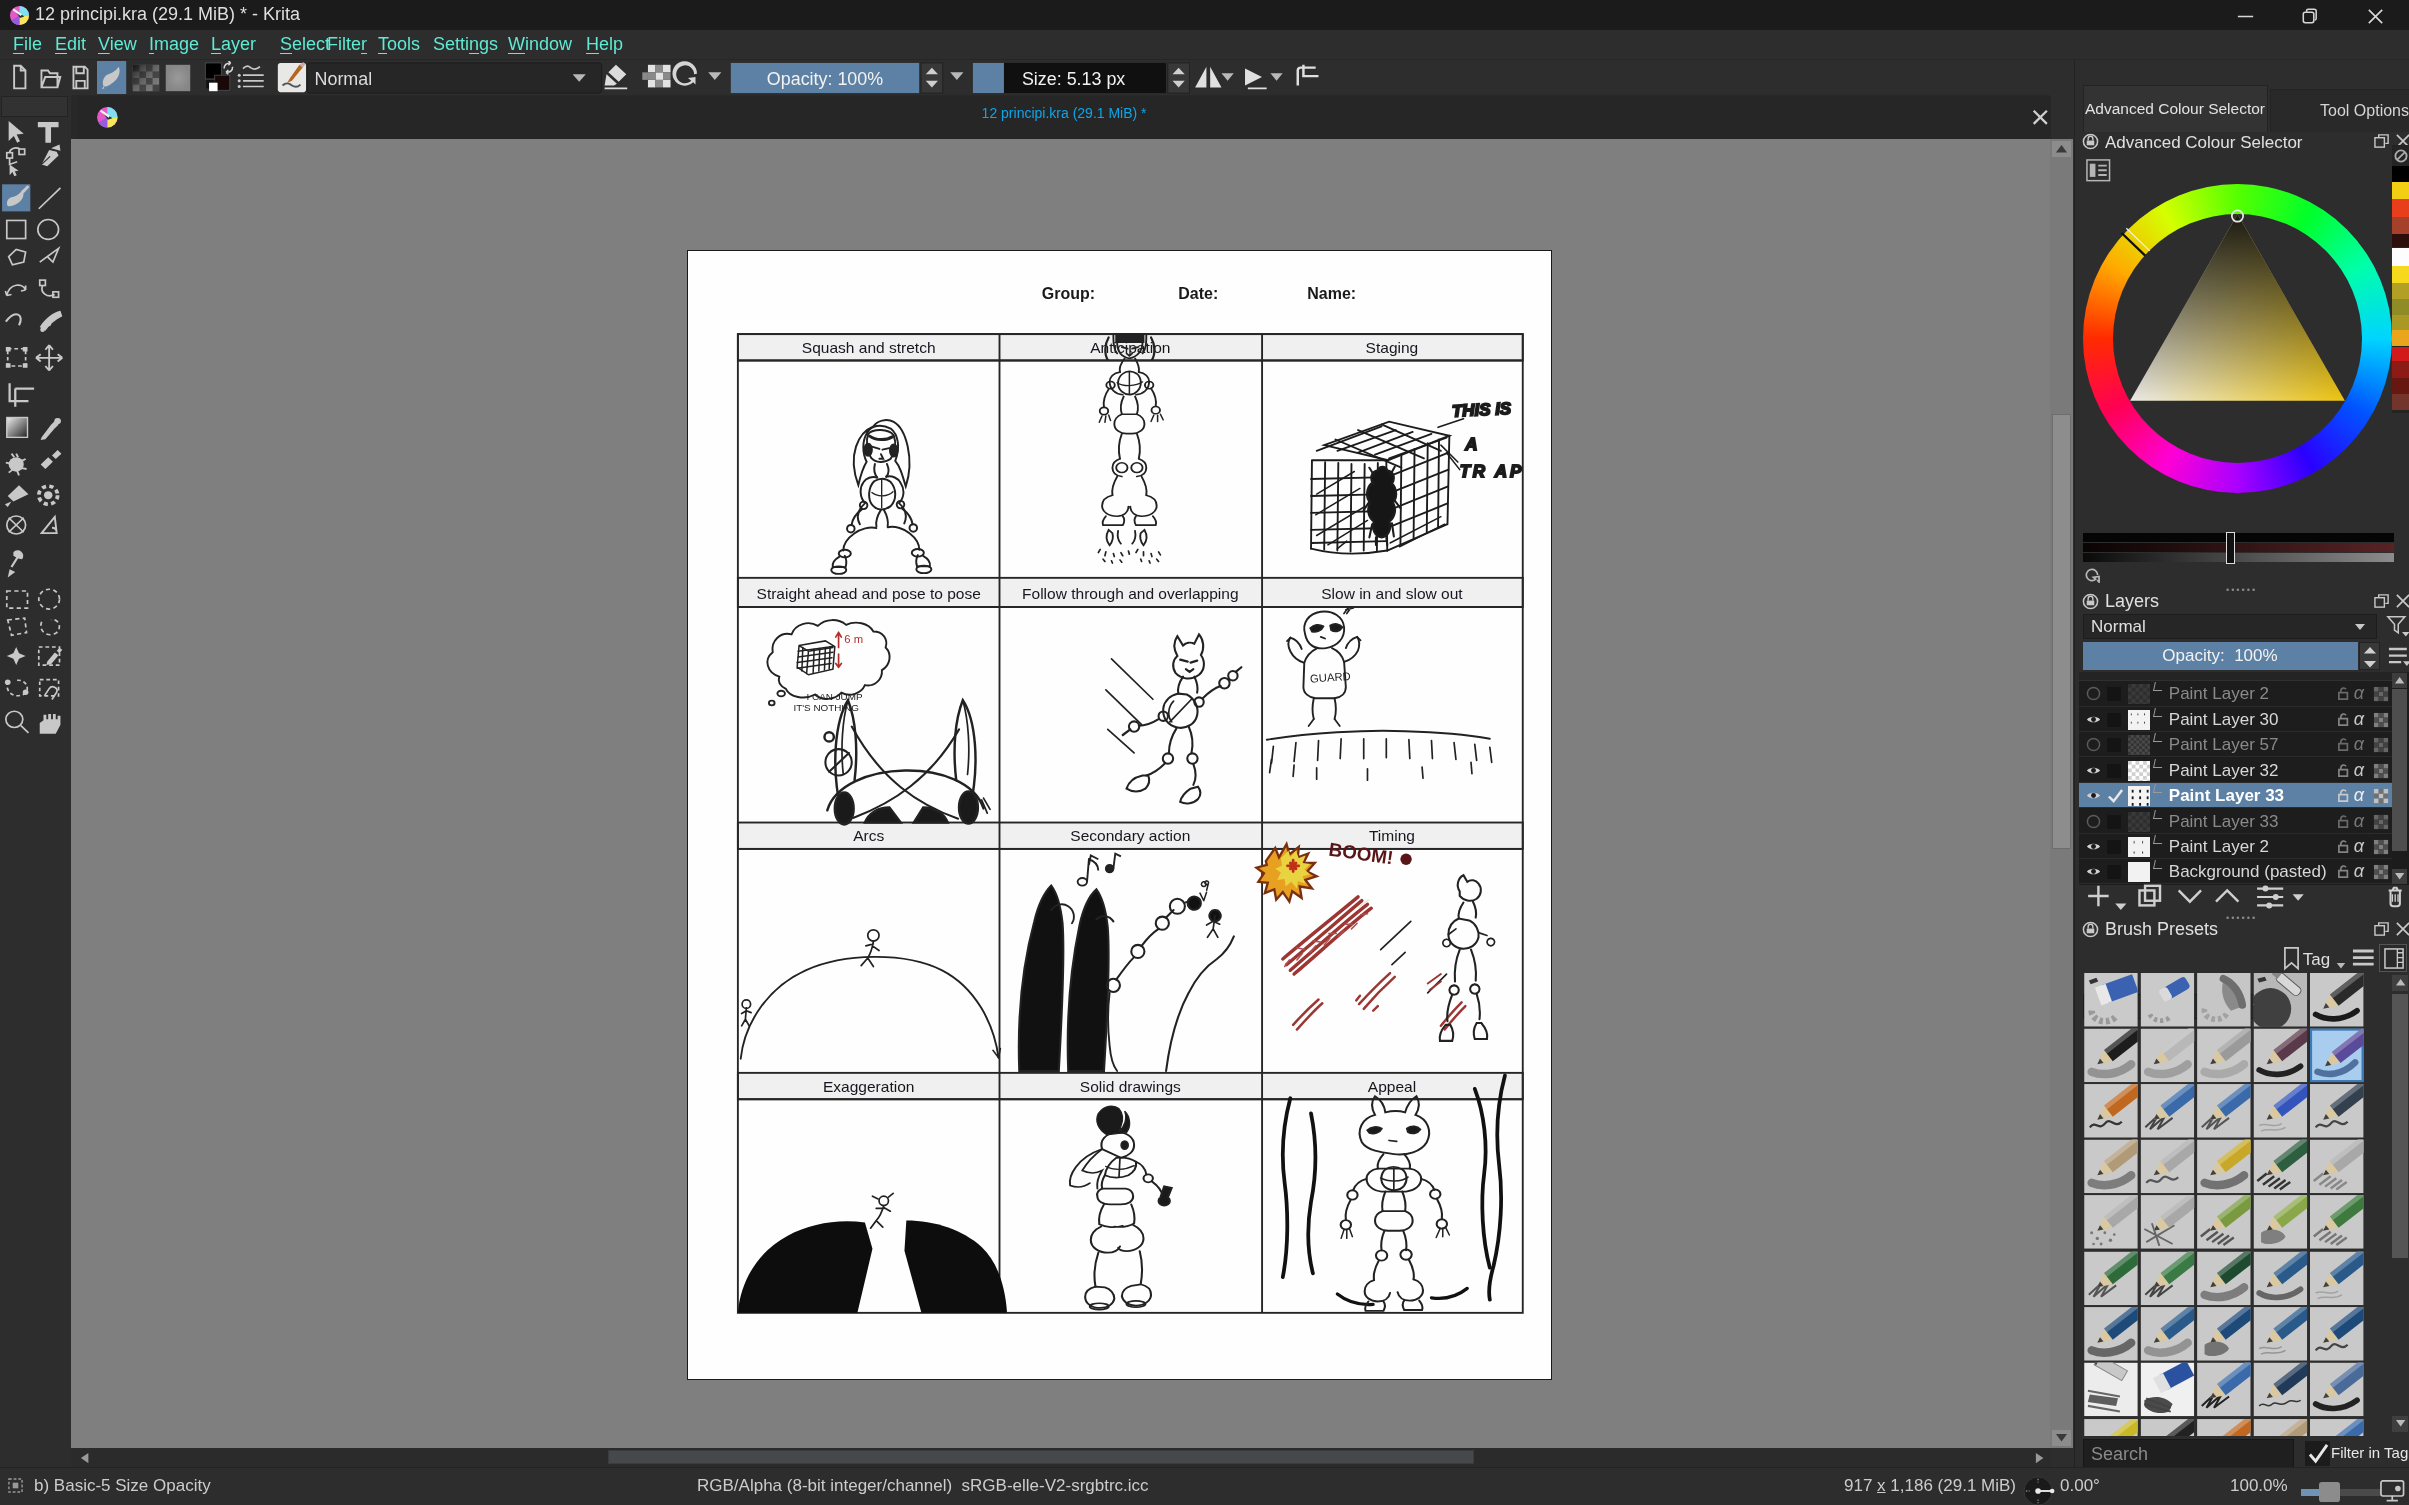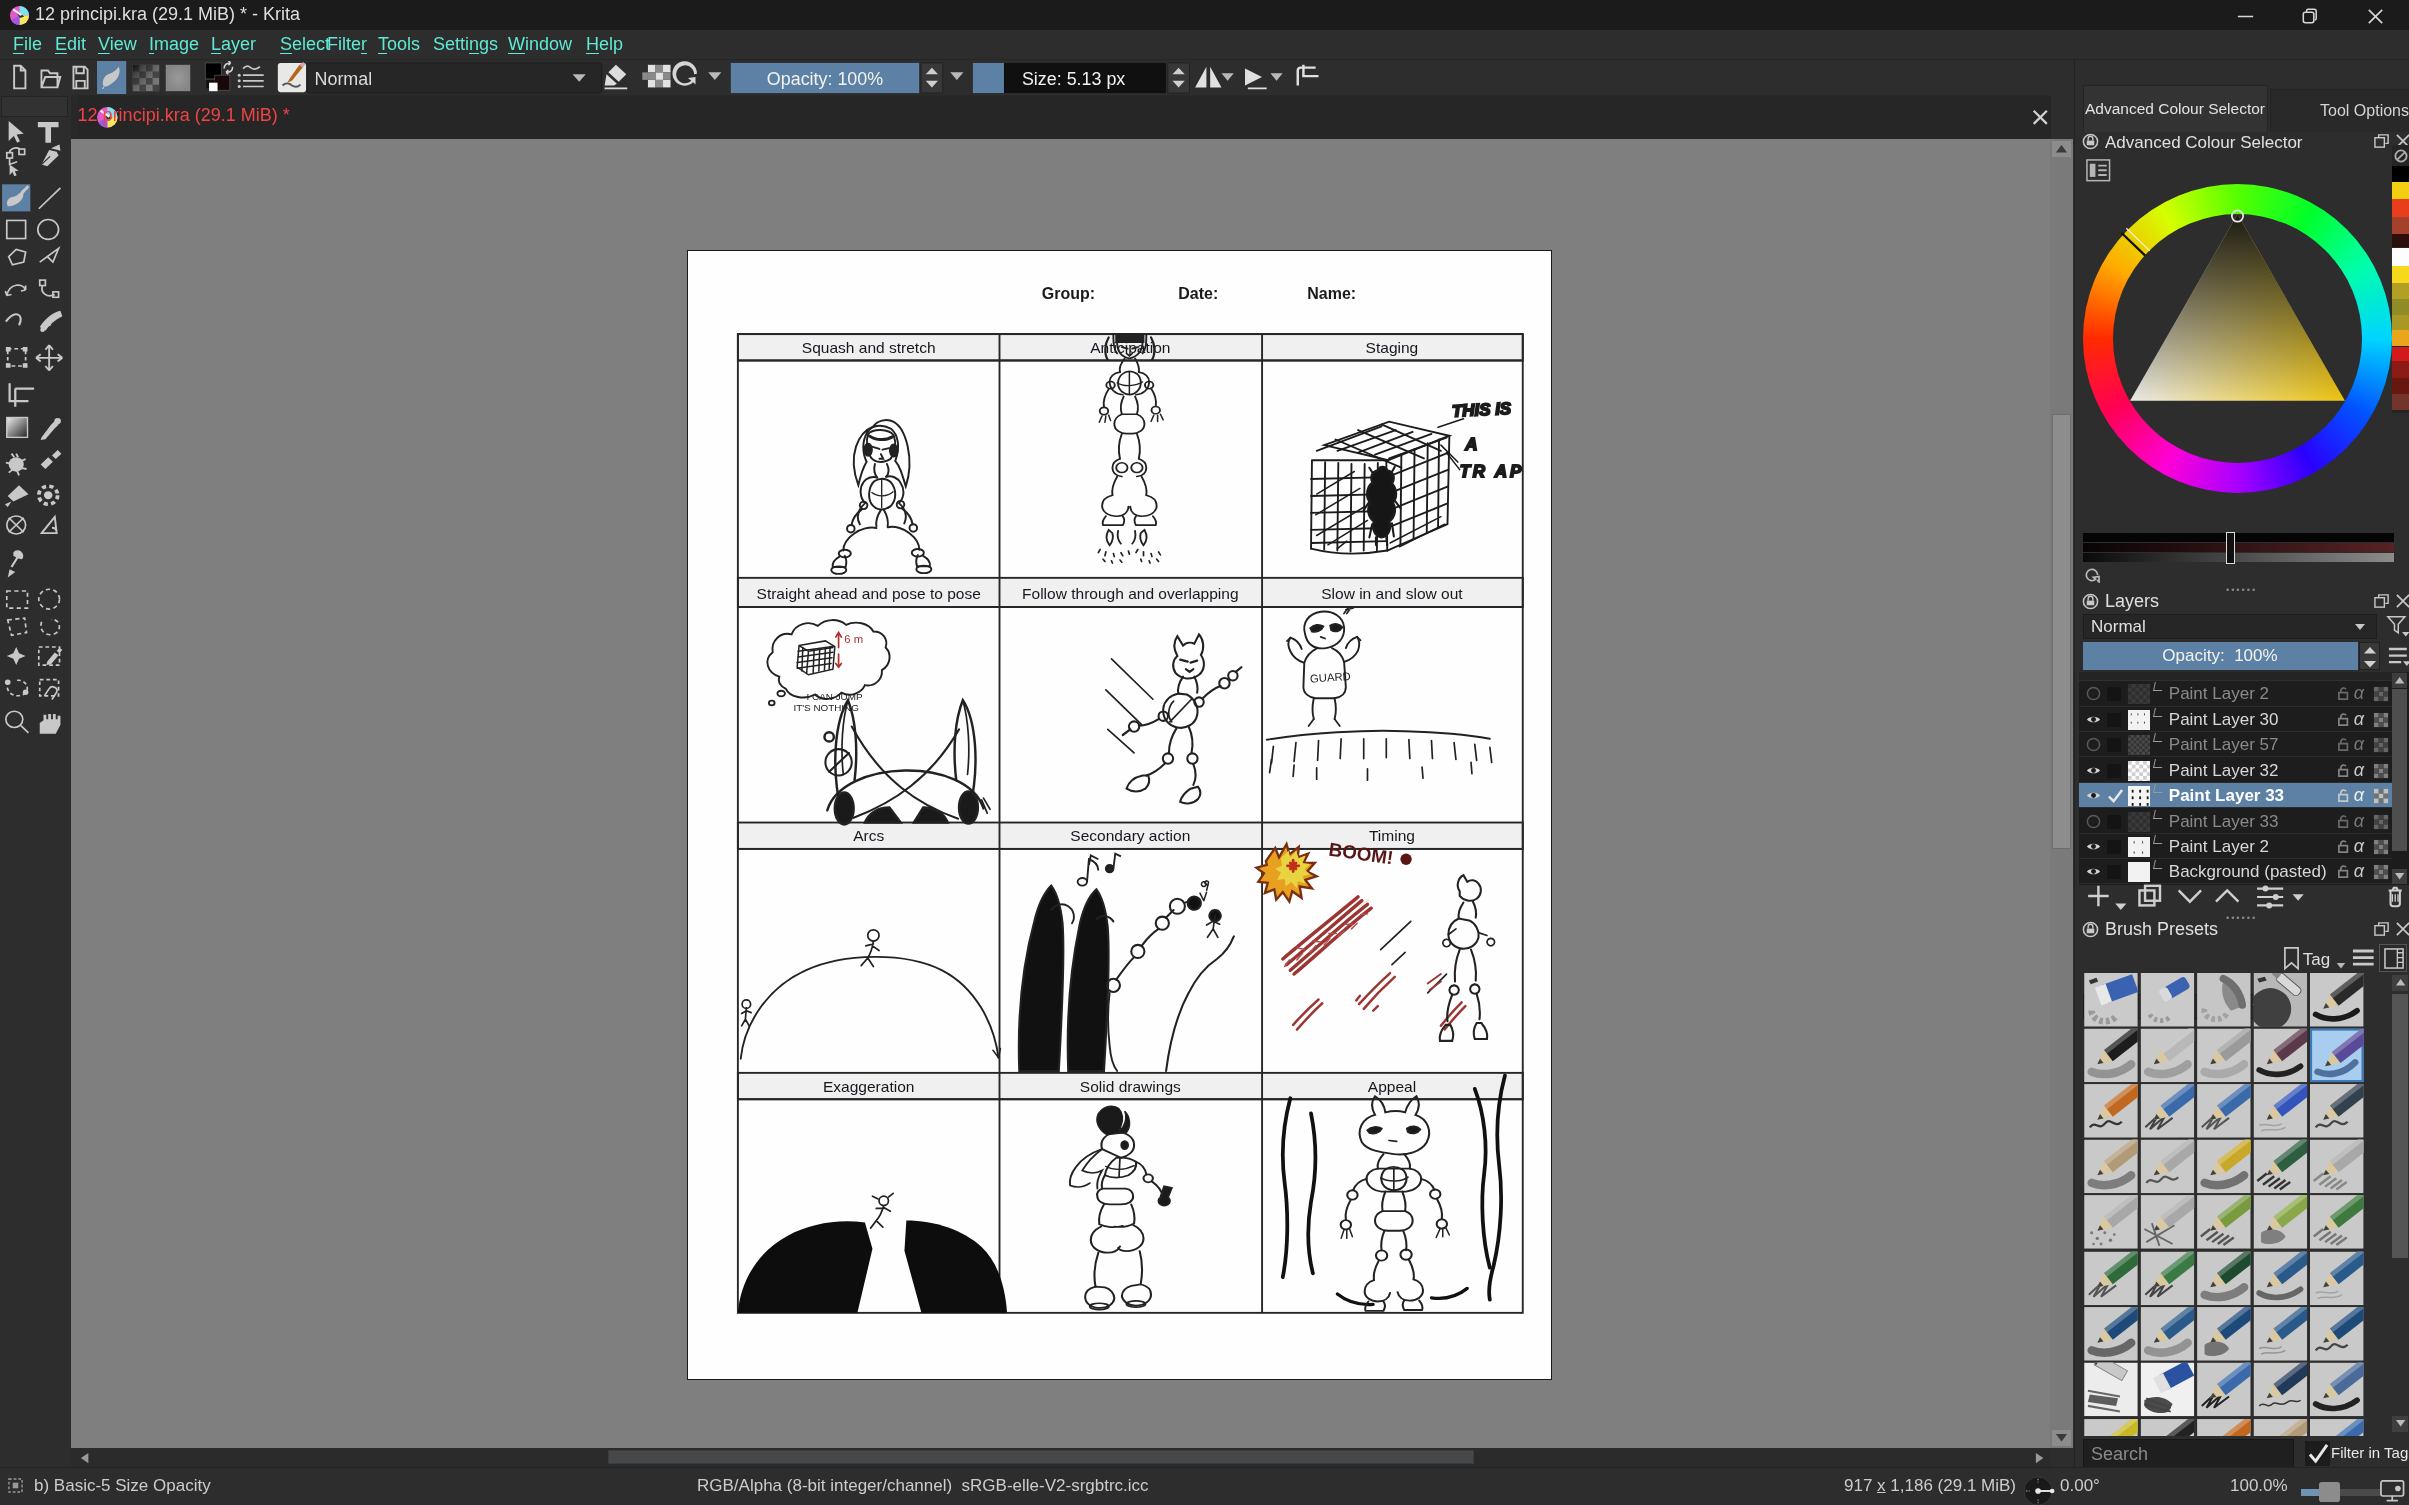--- a/index.html
+++ b/index.html
@@ -294,21 +294,21 @@
 <div id="canvaswrap">
   <div id="tabbar">
     <svg class="abs" style="left:18px;top:10.4px" width="22.6" height="22.6" viewBox="0 0 22 22">
       <circle cx="11" cy="11" r="10" fill="#e658c8"></circle>
       <path d="M11 11 L11 1 A10 10 0 0 1 21 11 Z" fill="#7ee0f0"></path>
       <path d="M11 11 L21 11 A10 10 0 0 1 11 21 Z" fill="#f5e85a"></path>
       <path d="M11 11 L11 21 A10 10 0 0 1 2.3 16 Z" fill="#9a5ae0"></path>
       <path d="M5 4 L16 12 L11.5 13.5 Z" fill="#303030"></path>
       <path d="M4.5 4.5 L13 10.5" stroke="#f2f2f2" stroke-width="2.2"></path>
     </svg>
-    <div class="abs" style="left:0;top:9.4px;width:100%;text-align:left;font-size:18px;color:#ef4444;">12 principi.kra (29.1 MiB) *</div>
+    <div class="abs" style="left:0;top:9.4px;width:100%;text-align:center;font-size:14px;color:#0ea5e9;">12 principi.kra (29.1 MiB) *</div>
     <svg class="abs" style="left:1951px;top:10.4px" width="22.6" height="22.6" viewBox="0 0 24 24">
         <path d="M5 5 L19 19 M19 5 L5 19" stroke="#d0d0d0" stroke-width="2.4"></path>
       </svg>
   </div>
   <div id="canvas">
     <div id="page">
 <svg class="abs" style="left:0;top:0" width="863" height="1128" viewBox="0 0 917 1198">
   <g font-family="Liberation Sans" font-size="17" fill="#1a1a1a" font-weight="600">
     <text x="376" y="51">Group:</text>
     <text x="521" y="51">Date:</text>

